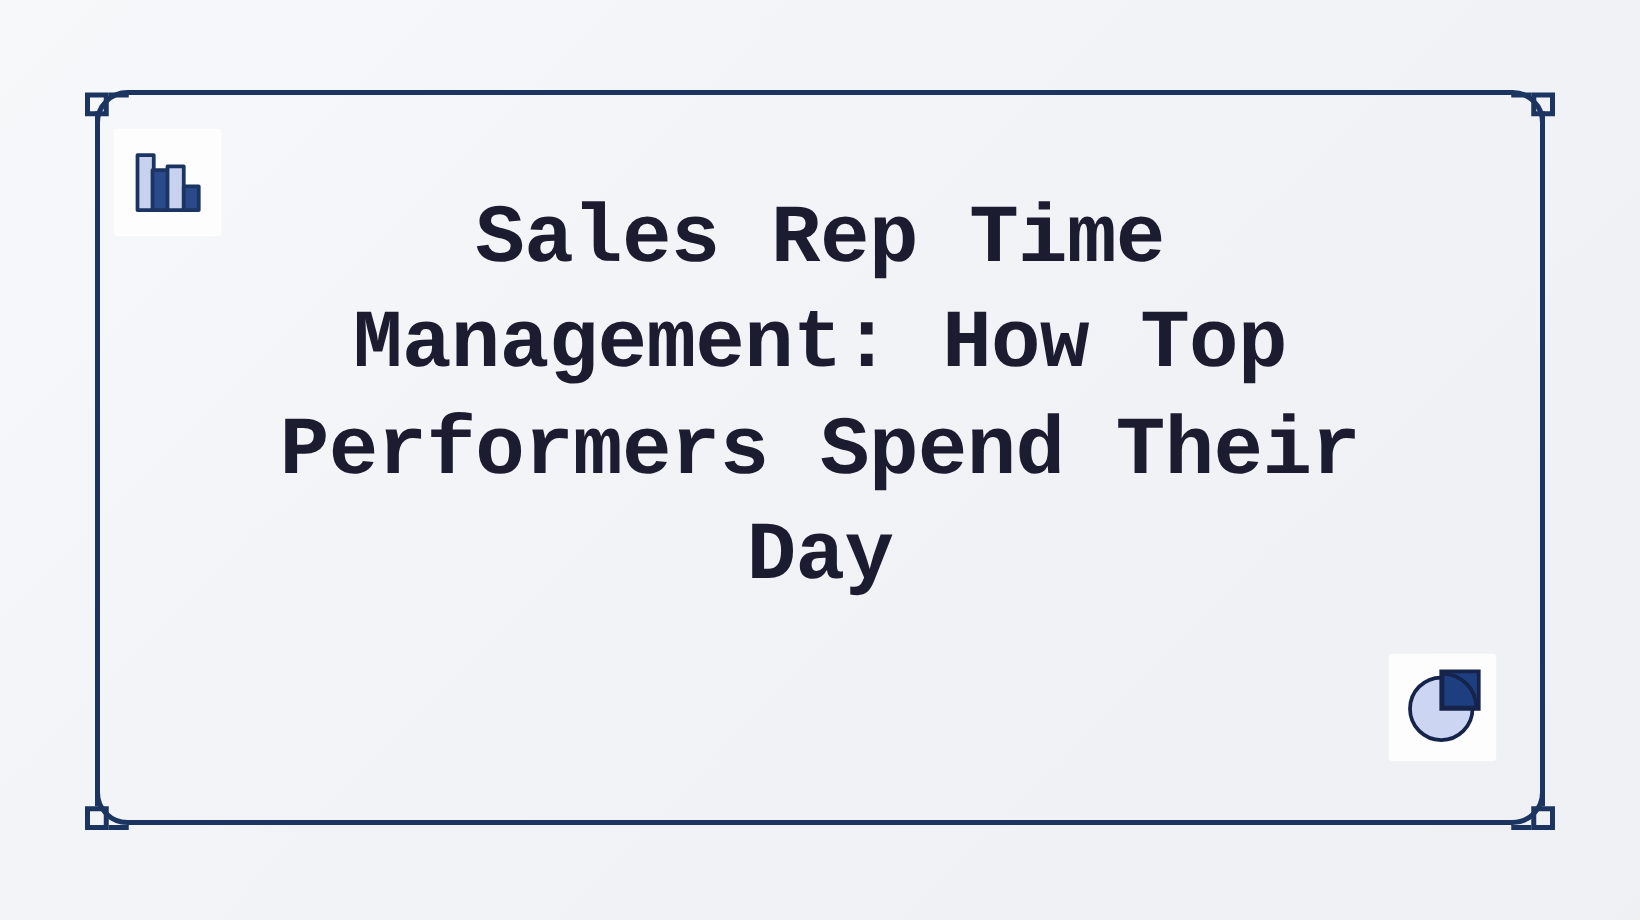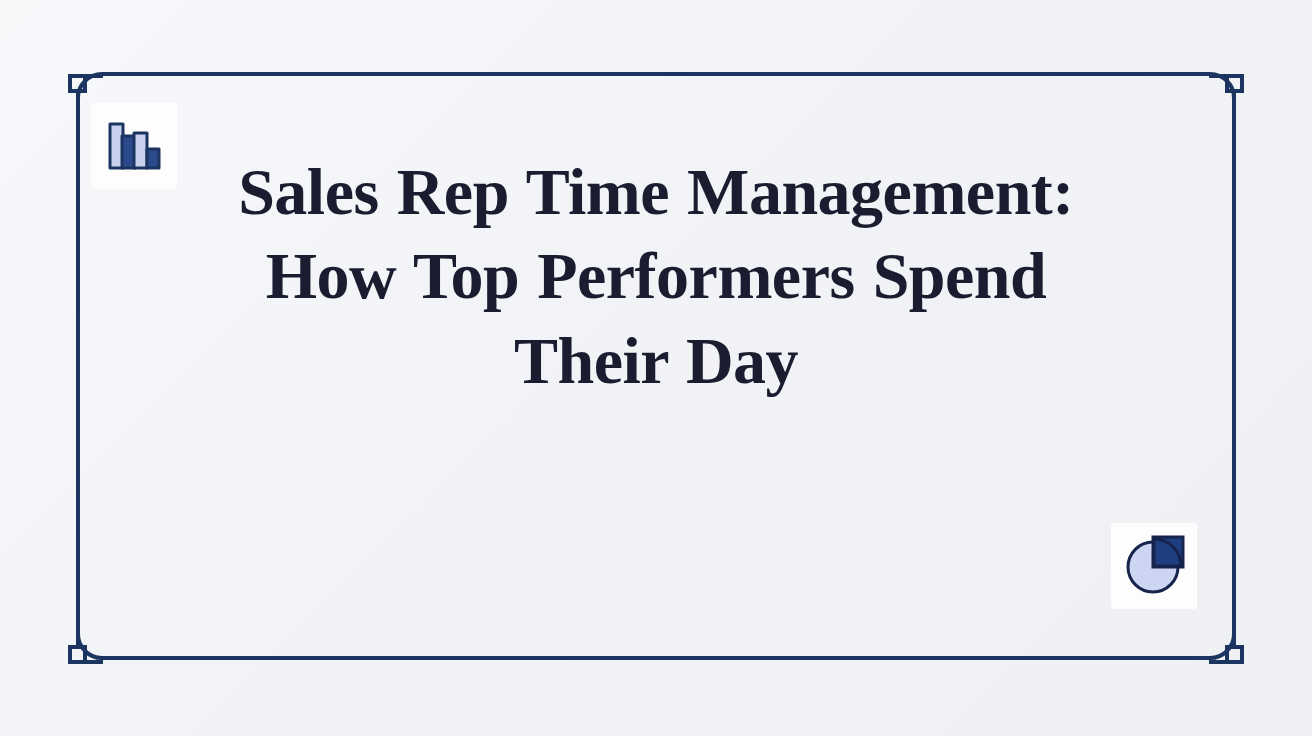--- a/index.html
+++ b/index.html
@@ -71,21 +71,21 @@
   
   .title-wrap {
     position: absolute;
     left: 196px;
     top: 150px;
     width: 920px;
     text-align: center;
   }
   .title {
     margin: 0;
-    font-family: Liberation Serif, serif;
+    font-family: Liberation Mono, monospace;
     font-weight: 700;
     font-size: 66px;
     line-height: 1.28;
     letter-spacing: -0.5px;
     color: #1b1c30;
     word-spacing: 2px;
   }
 
   
   .stamp {

